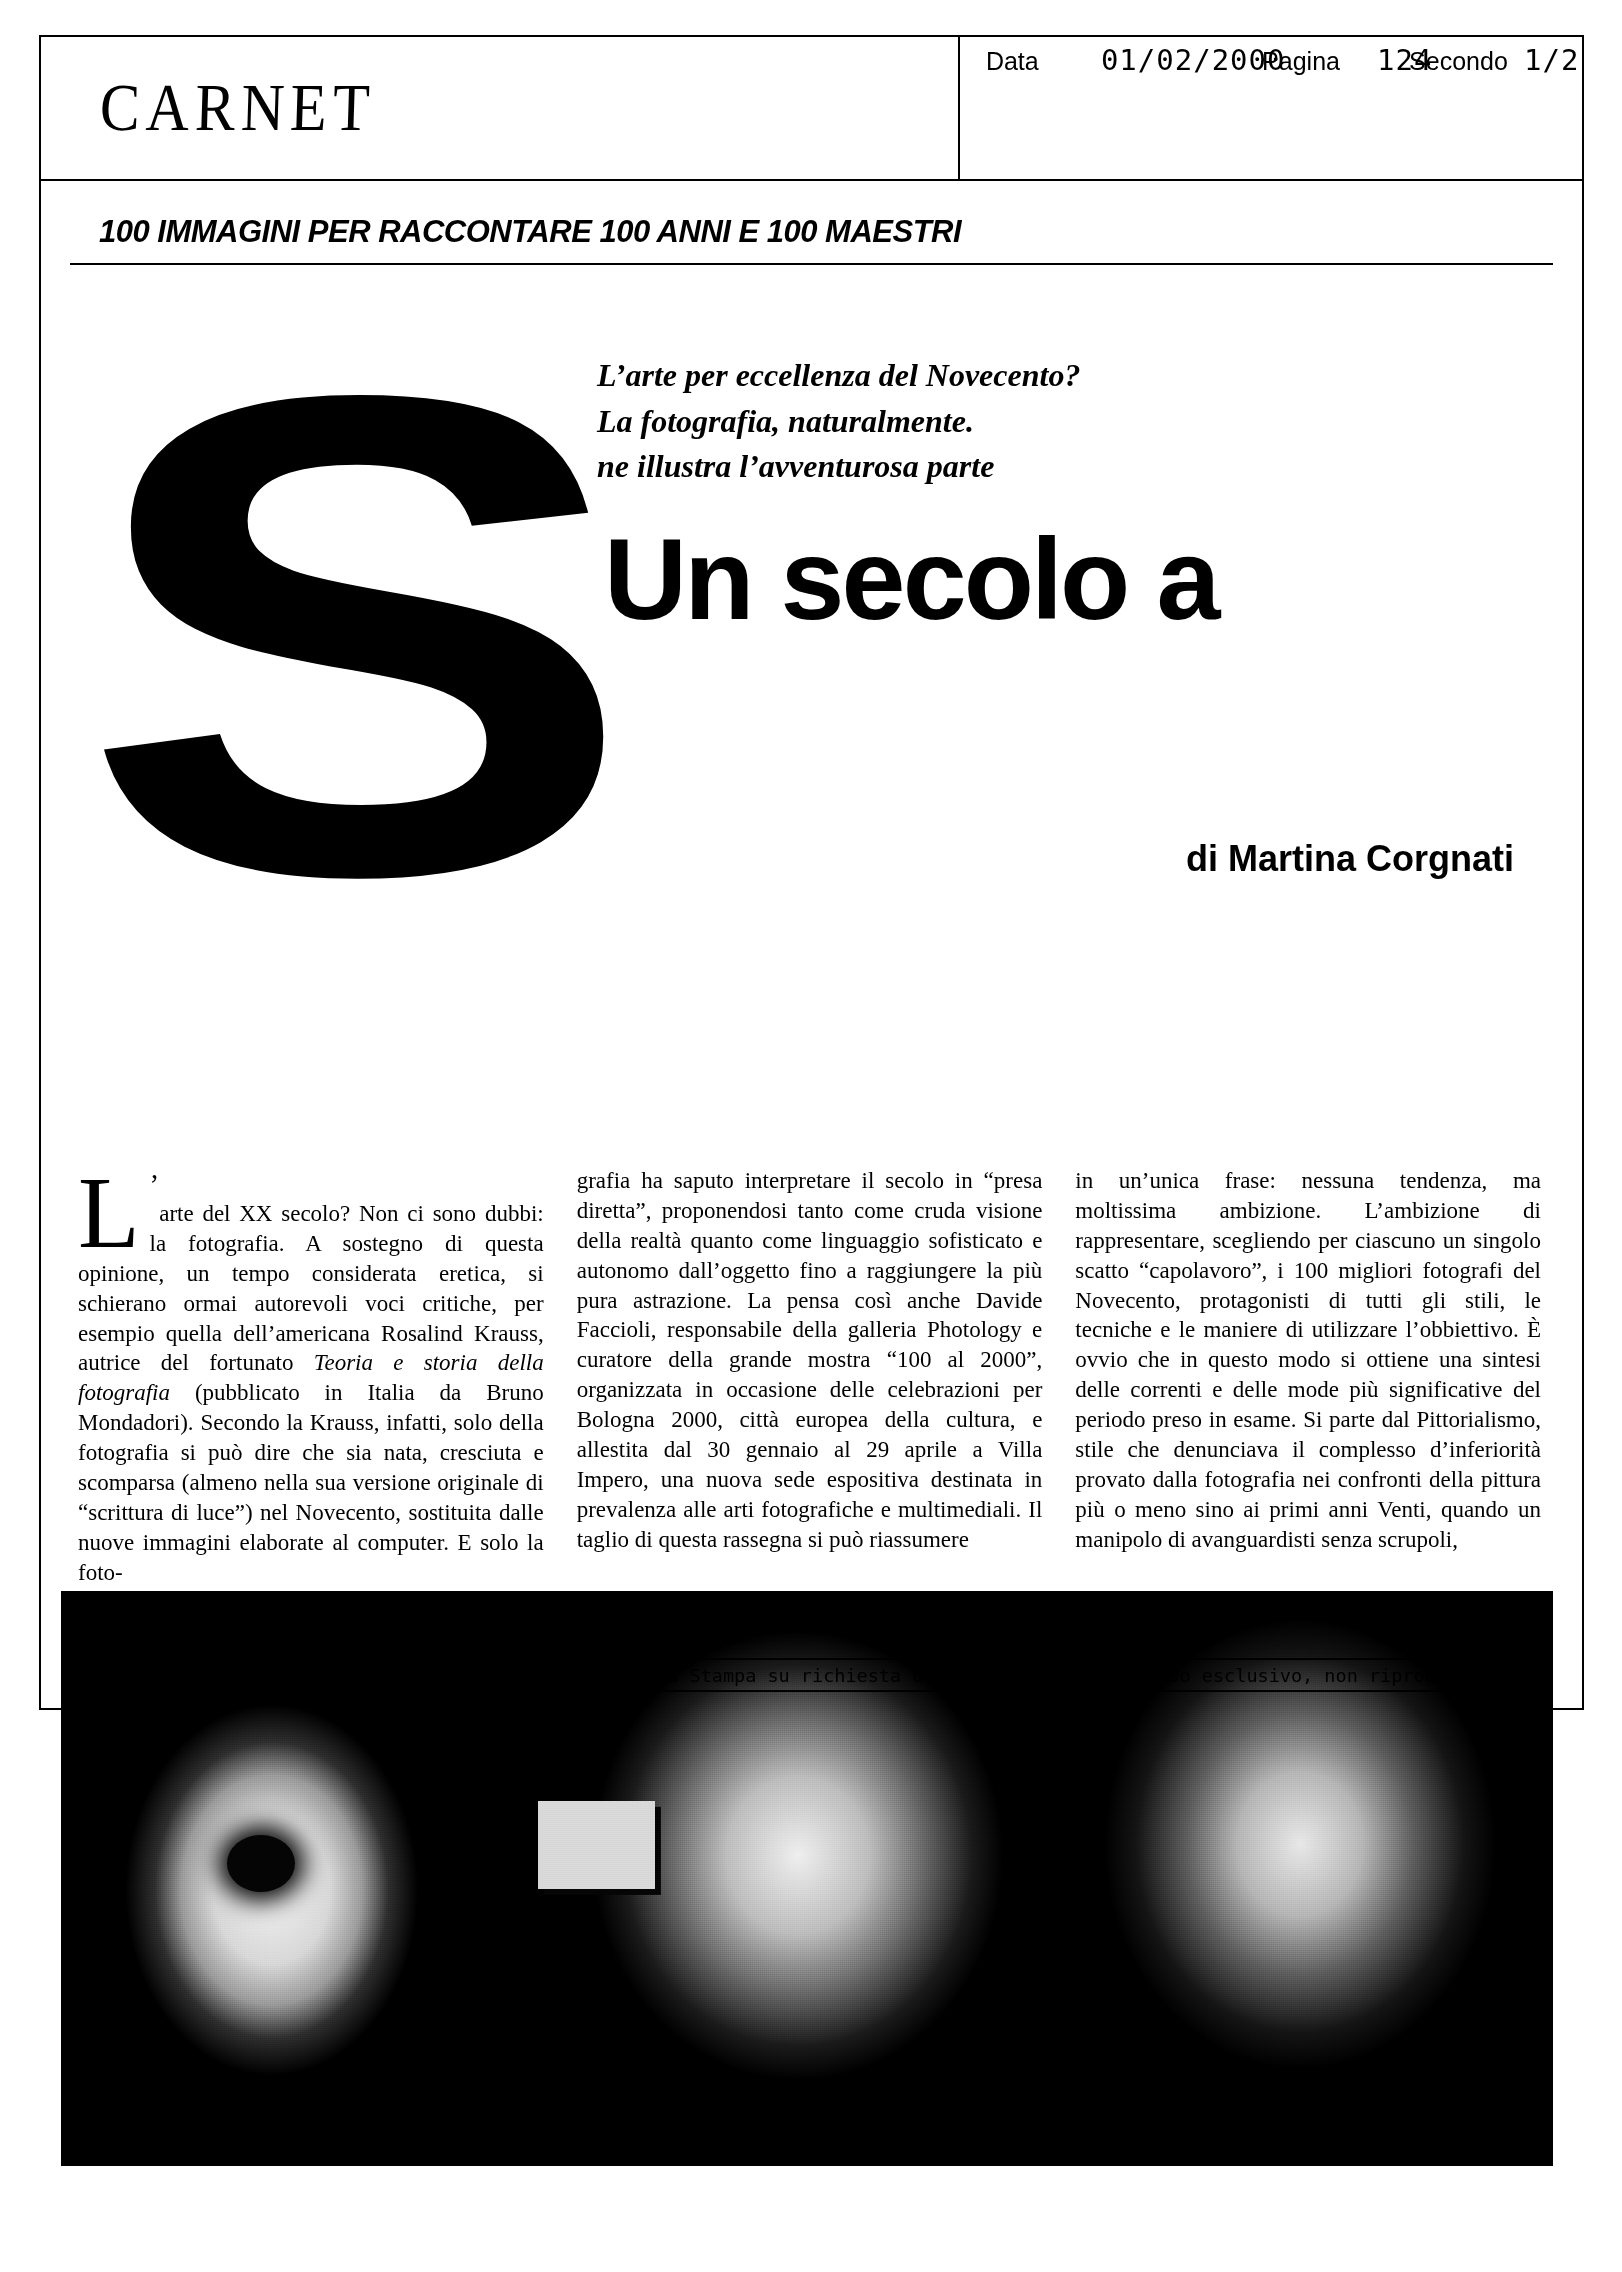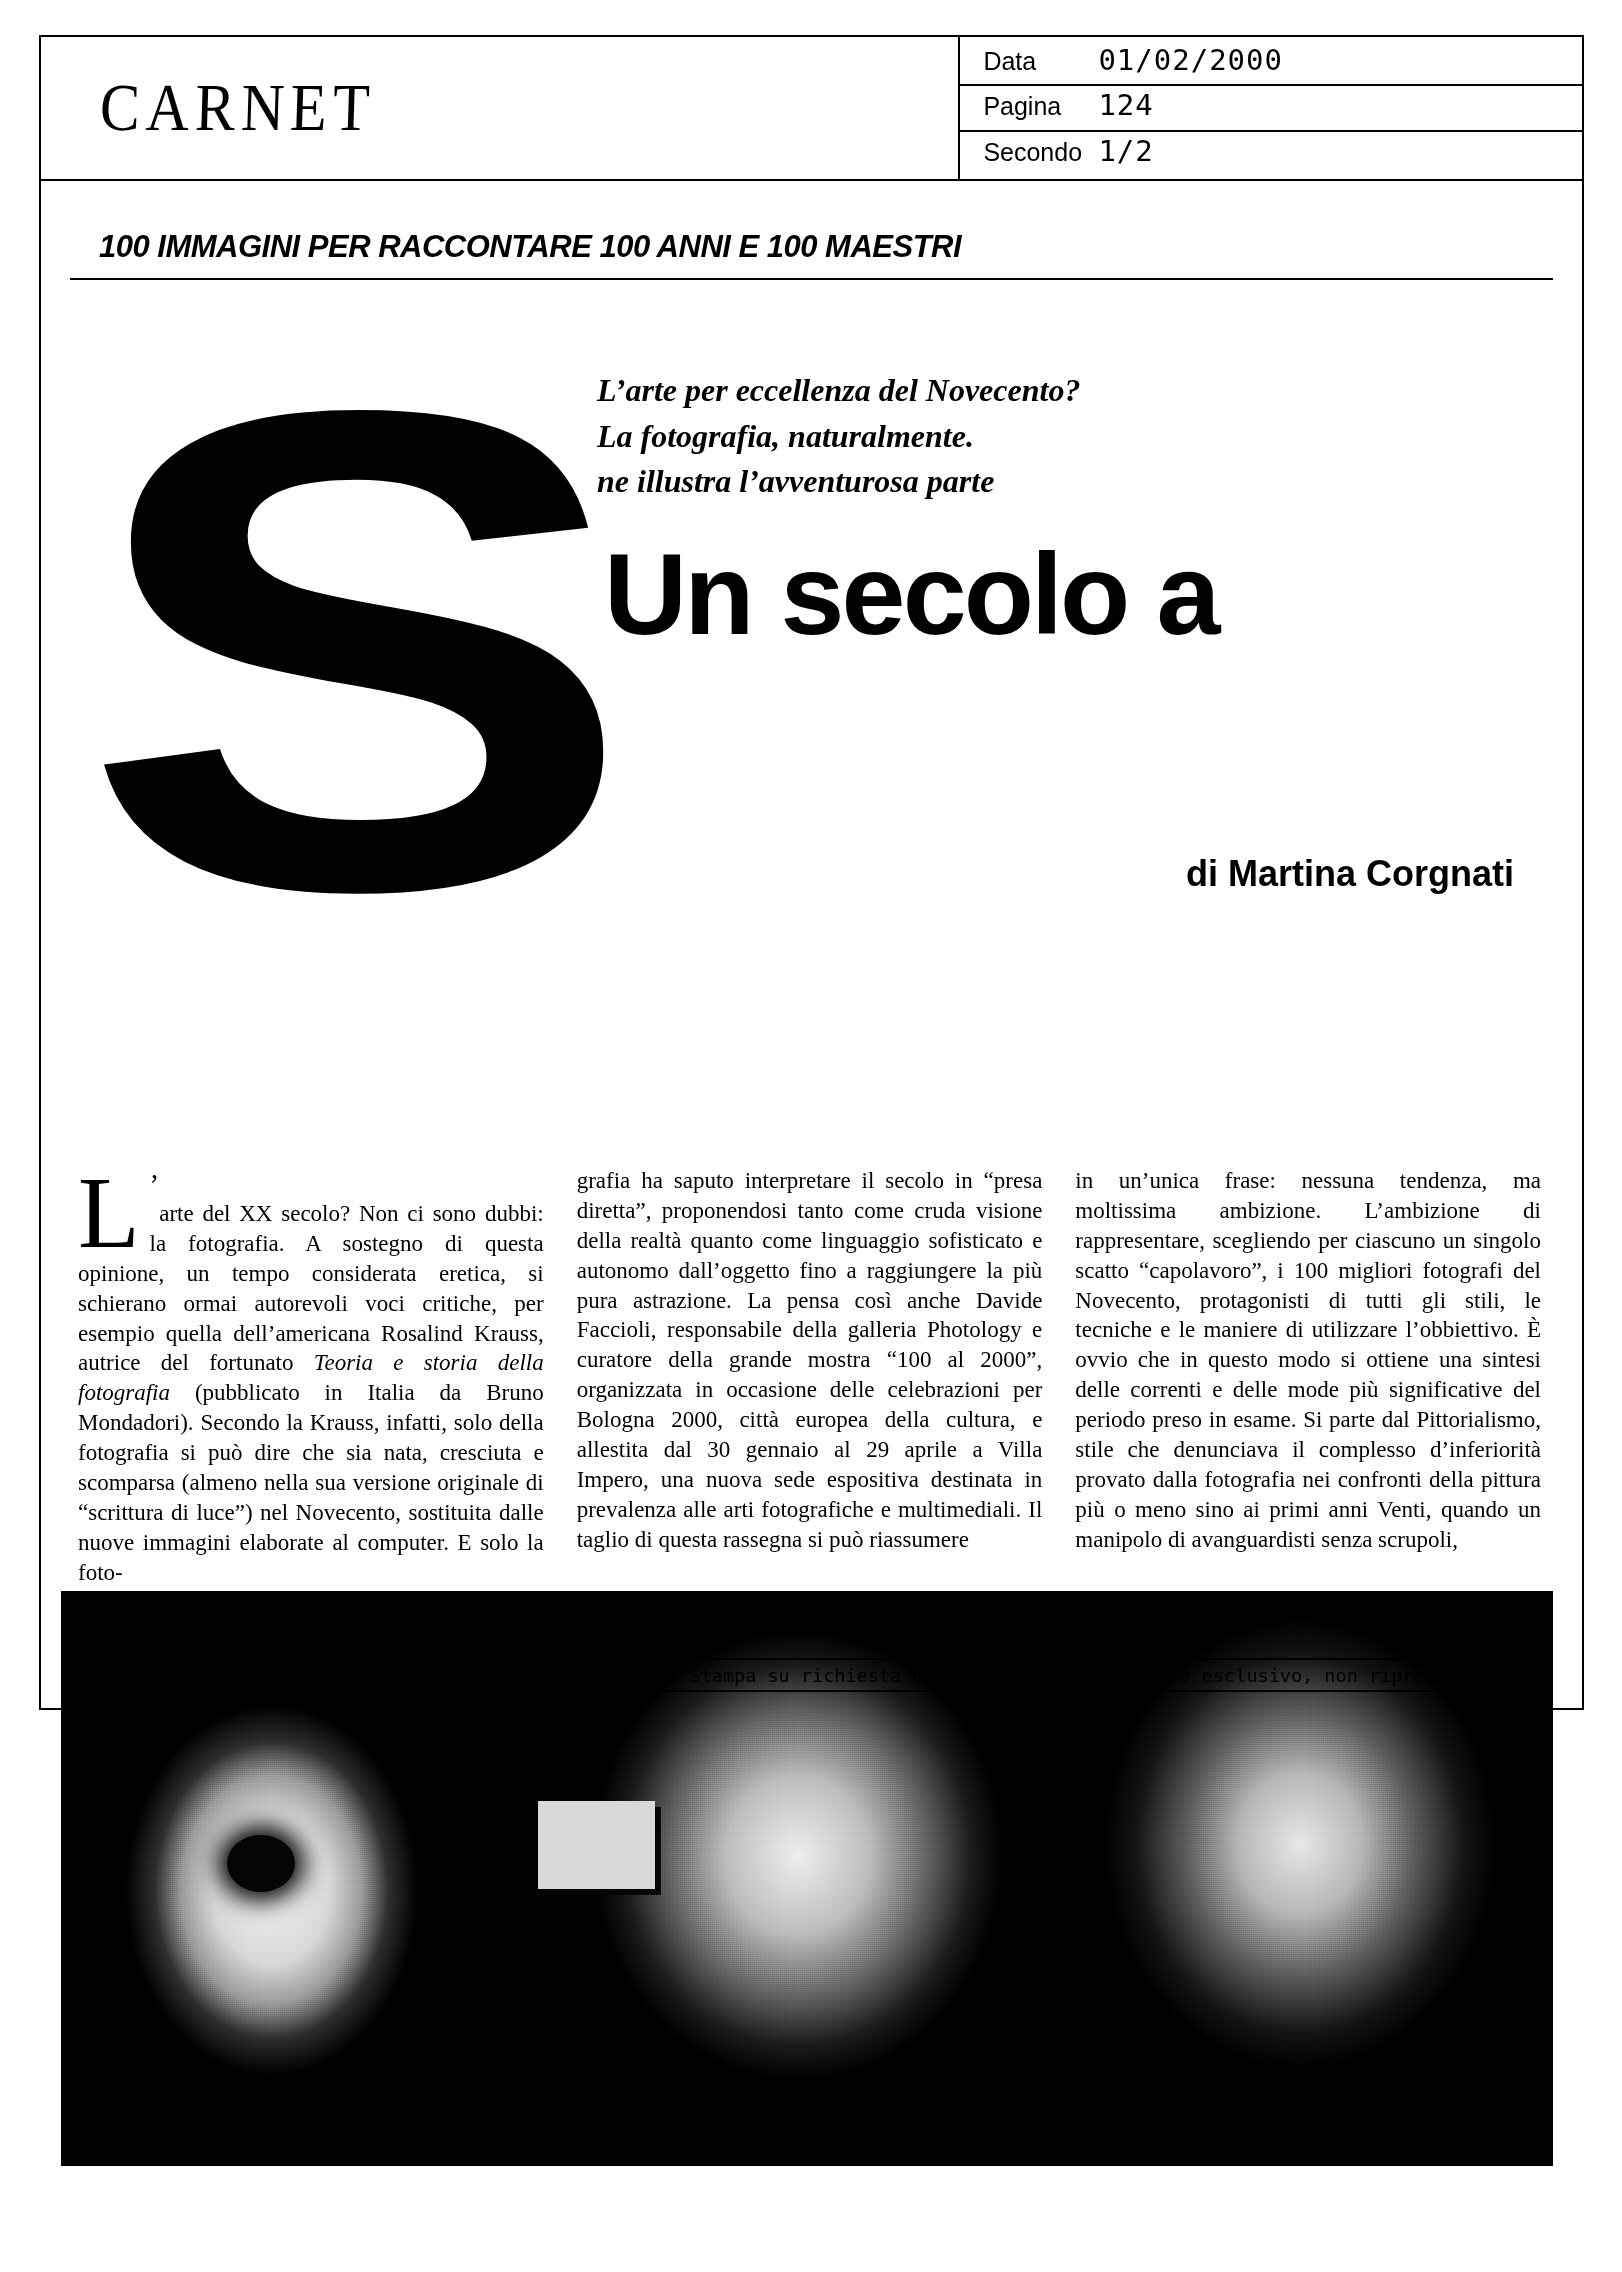--- a/index.html
+++ b/index.html
@@ -42,21 +42,21 @@
     letter-spacing: 5.9px;
     font-weight: 500;
     transform: scale(1.0, 1.12) skewX(-2deg);
     transform-origin: left center;
   }
   .header-right {
     width: 624px;
     border-left: 2.9px solid #000;
     box-sizing: border-box;
     display: flex;
-    flex-direction: column;
+    flex-direction: row;
     justify-content: center;
     padding: 5.9px 0 5.9px 23.4px;
   }
   .meta-row {
     display: flex;
     align-items: baseline;
     height: 43px;
   }
   .meta-label {
     width: 115px;
@@ -73,21 +73,21 @@
     margin: 2px 0 2px -23.4px;
   }
 
   
   .body-frame {
     border: 2.9px solid #000;
     border-top: none;
     height: 1529px;
     box-sizing: border-box;
     position: relative;
-    padding: 34px 29px 0 29px;
+    padding: 19px 29px 0 29px;
   }
 
   .kicker {
     font-family: "Liberation Sans", sans-serif;
     font-weight: bold;
     font-style: italic;
     font-size: 31px;
     letter-spacing: -0.5px;
     margin: 13.7px 0 0 29px;
   }

